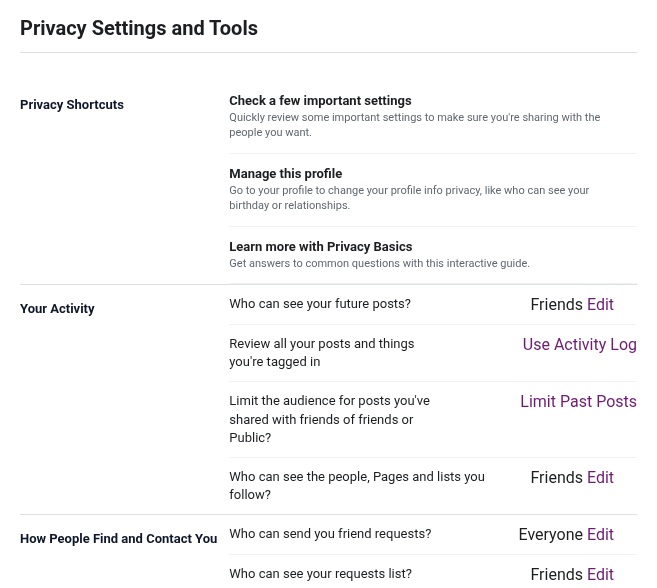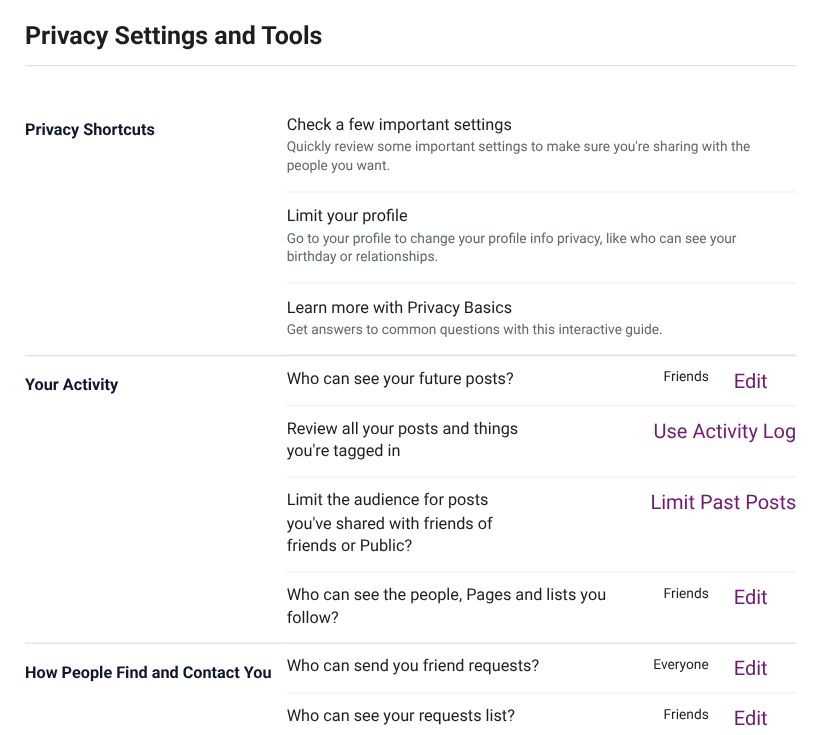--- a/index.html
+++ b/index.html
@@ -49,21 +49,21 @@
       border-bottom: 1px solid #f0f2f5;
     }
     .setting-item:last-child {
       border-bottom: none;
     }
     .setting-description {
       flex: 1;
       padding-right: 12px;
     }
     .setting-description .title {
-      font-weight: 400;
+      font-weight: 700;
       font-size: 13px;
       color: #1c1e21;
       margin-bottom: 2px;
     }
     .setting-description .subtitle {
       font-size: 11px;
       color: #606770;
       line-height: 1.4;
     }
     .plain-setting {
@@ -77,24 +77,24 @@
     }
     .plain-setting .text {
       flex: 1;
       font-size: 13px;
       color: #1c1e21;
       padding-right: 12px;
       line-height: 1.4;
     }
     .plain-setting .value {
       color: #1c1e21;
-      font-size: 11px;
+      font-size: 16px;
       min-width: 70px;
       text-align: right;
-      margin-right: 20px;
+      margin-right: 4px;
     }
     .plain-setting .action {
       color: #701a75;
       font-size: 16px;
       cursor: pointer;
       white-space: nowrap;
       min-width: 50px;
       text-align: right;
       display: flex;
       align-items: center;
@@ -117,21 +117,21 @@
         <td class="section-label-cell">Privacy Shortcuts</td>
         <td class="section-content-cell shortcuts-section">
           <div class="setting-item">
             <div class="setting-description">
               <div class="title">Check a few important settings</div>
               <div class="subtitle">Quickly review some important settings to make sure you're sharing with the people you want.</div>
             </div>
           </div>
           <div class="setting-item">
             <div class="setting-description">
-              <div class="title">Limit your profile</div>
+              <div class="title">Manage this profile</div>
               <div class="subtitle">Go to your profile to change your profile info privacy, like who can see your birthday or relationships.</div>
             </div>
           </div>
           <div class="setting-item">
             <div class="setting-description">
               <div class="title">Learn more with Privacy Basics</div>
               <div class="subtitle">Get answers to common questions with this interactive guide.</div>
             </div>
           </div>
         </td>

